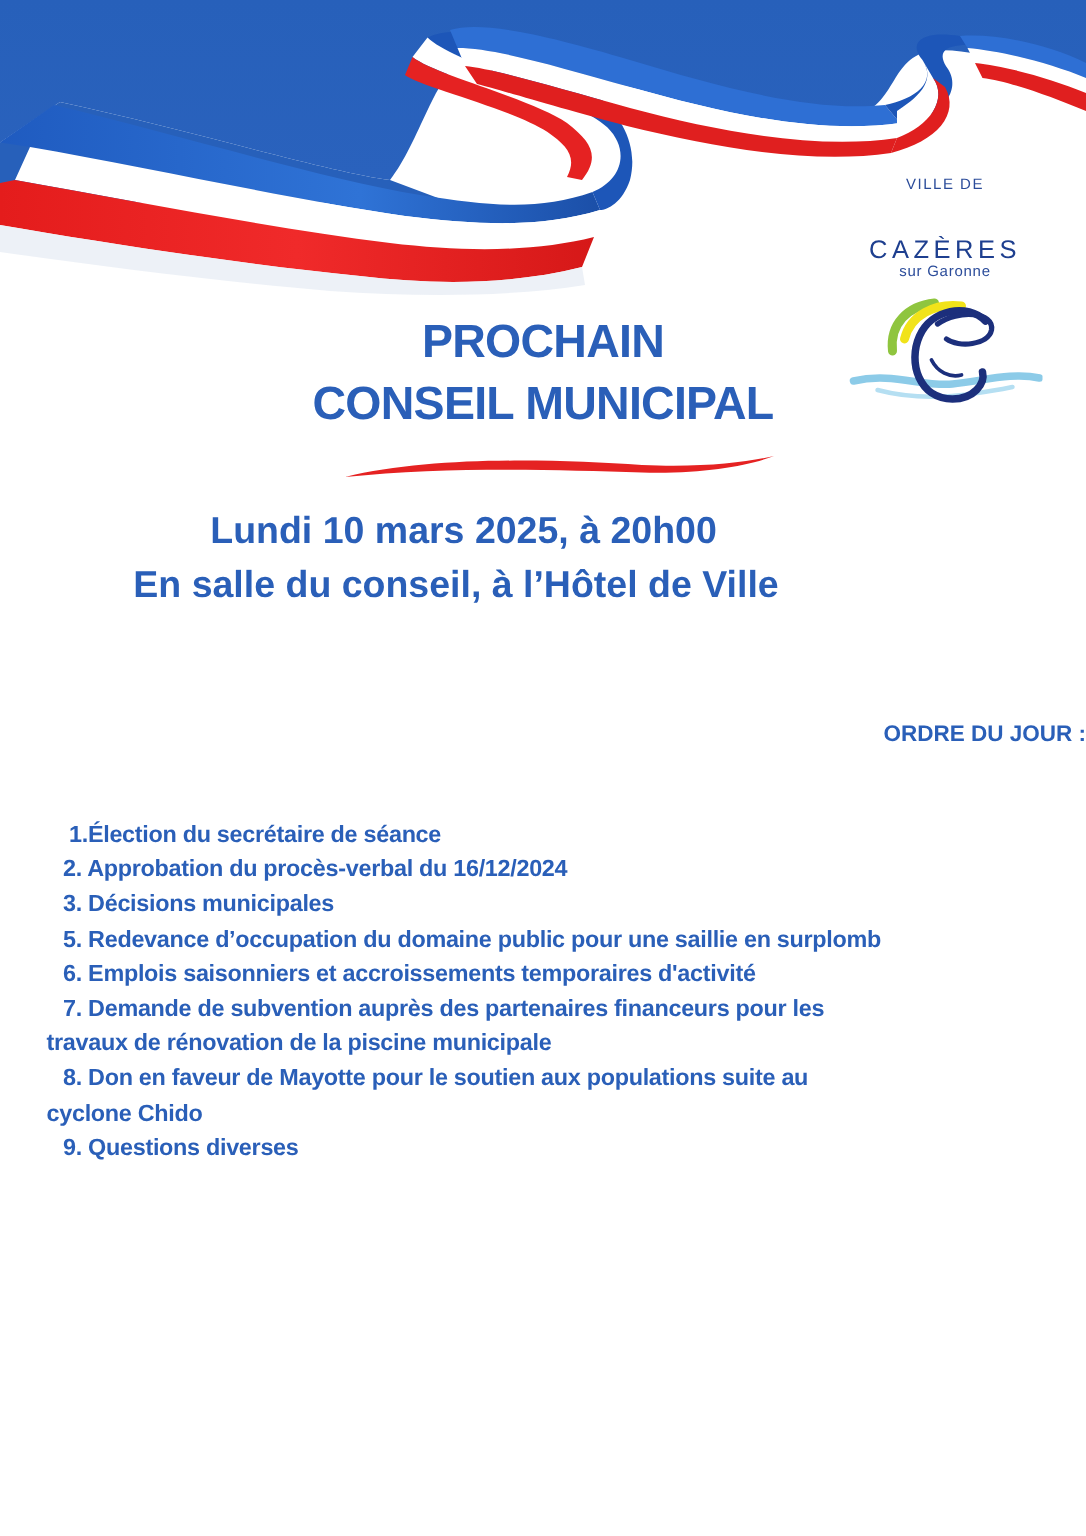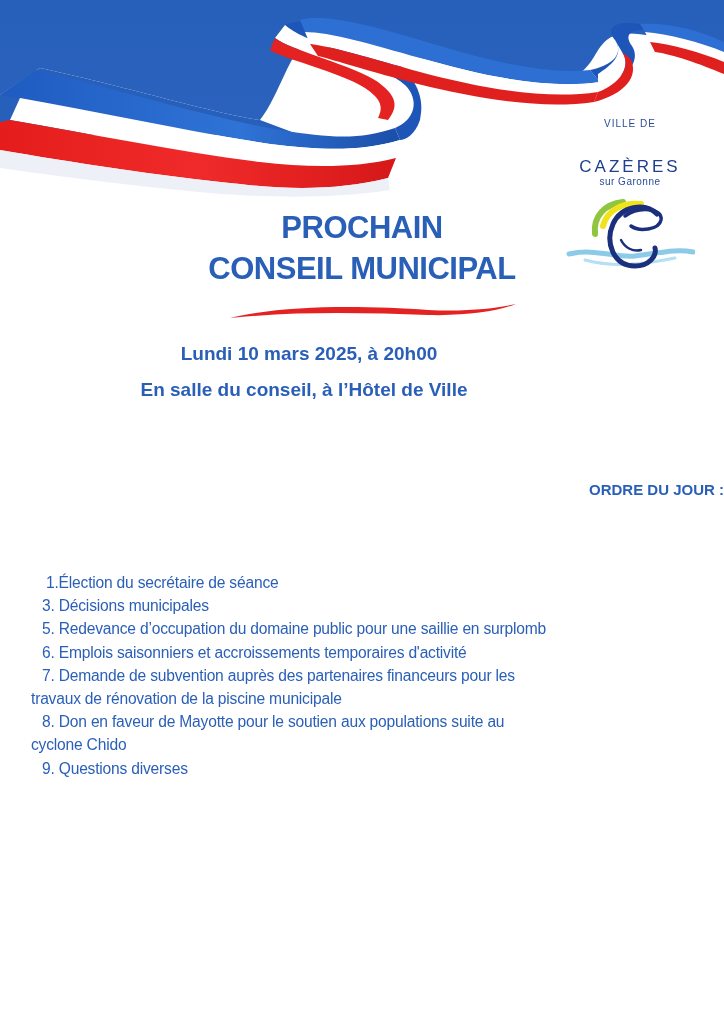--- a/index.html
+++ b/index.html
@@ -18,32 +18,32 @@
   .logo svg { display: block; margin: 8px auto 0; }
   .title {
     position: absolute; left: 0; width: 724px; text-align: center;
     color: #2a5fb8; font-weight: bold; font-size: 31px; line-height: 40px; letter-spacing: -0.5px;
   }
   .title.t1 { top: 208px; }
   .title.t2 { top: 249px; }
   .swoosh { position: absolute; left: 228px; top: 302px; }
   .subtitle {
     position: absolute; left: 0; width: 608px; text-align: center;
-    color: #2a5fb8; font-weight: bold; font-size: 19px; line-height: 34px;
+    color: #2a5fb8; font-weight: bold; font-size: 25px; line-height: 34px;
   }
   .subtitle.s1 { top: 337px; padding-left: 10px; box-sizing: border-box; }
   .subtitle.s2 { top: 373px; }
   .ordre {
     position: absolute; top: 480px; left: 0; width: 724px; text-align: right;
     color: #2a5fb8; font-weight: bold; font-size: 15px; line-height: 20px;
     padding-left: 2px; box-sizing: border-box;
   }
   .agenda {
-    position: absolute; top: 571px; left: 33px; width: 690px;
-    color: #2a5fb8; font-weight: normal; font-size: 15.6px; line-height: 23.2px; letter-spacing: -0.2px;
+    position: absolute; top: 545px; left: 33px; width: 690px;
+    color: #2a5fb8; font-weight: bold; font-size: 15.6px; line-height: 23.2px; letter-spacing: -0.2px;
   }
   .agenda .item { white-space: nowrap; }
   .agenda .indent { display: inline-block; width: 9px; }
   .agenda .first-indent { display: inline-block; width: 13px; }
 </style>
 </head>
 <body>
 
 <div class="banner">
   <svg width="724" height="200" viewBox="0 0 724 200">
@@ -115,20 +115,21 @@
   <path d="M2,16 C60,2 140,4 200,8 C240,10 270,6 288,2 C270,9 240,14 200,13 C140,11 70,9 2,16 Z" fill="#e52222"></path>
 </svg>
 
 <div class="subtitle s1">Lundi 10 mars 2025, à 20h00</div>
 <div class="subtitle s2">En salle du conseil, à l’Hôtel de Ville</div>
 
 <div class="ordre">ORDRE DU JOUR :</div>
 
 <div class="agenda">
   <div class="item"><span class="first-indent"></span><span>1.Élection du secrétaire de séance</span></div>
+  <div class="item"><span class="indent"></span><span>2. Approbation du procès-verbal du 16/12/2024</span></div>
   <div class="item"><span class="indent"></span><span>3. Décisions municipales</span></div>
   <div class="item"><span class="indent"></span><span>5. Redevance d’occupation du domaine public pour une saillie en surplomb</span></div>
   <div class="item"><span class="indent"></span><span>6. Emplois saisonniers et accroissements temporaires d'activité</span></div>
   <div class="item"><span class="indent"></span><span>7. Demande de subvention auprès des partenaires financeurs pour les</span></div>
   <div class="item" style="margin-left:-2px">travaux de rénovation de la piscine municipale</div>
   <div class="item"><span class="indent"></span><span>8. Don en faveur de Mayotte pour le soutien aux populations suite au</span></div>
   <div class="item" style="margin-left:-2px">cyclone Chido</div>
   <div class="item"><span class="indent"></span><span>9. Questions diverses</span></div>
 </div>
 

